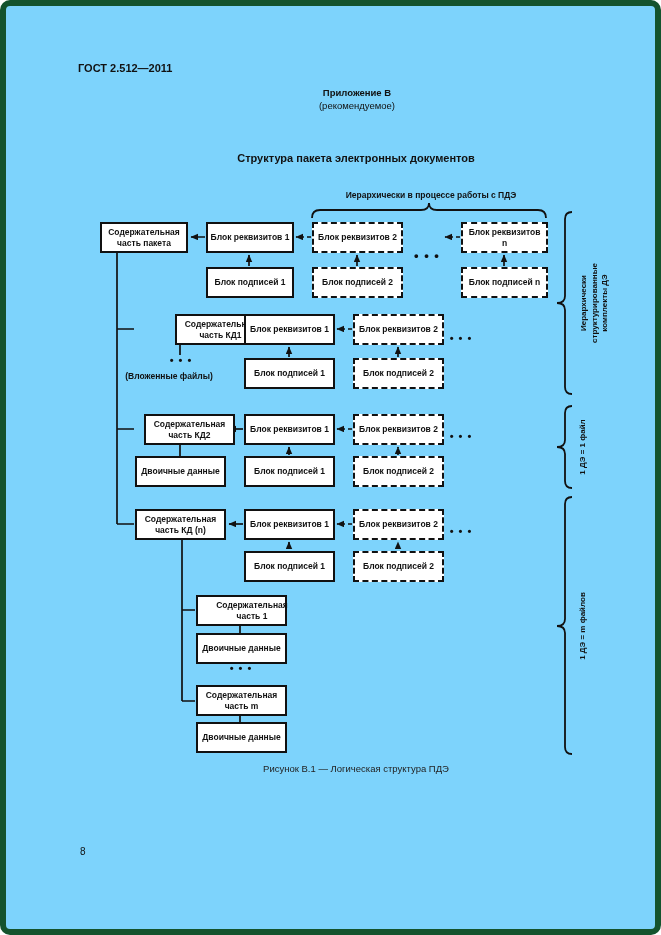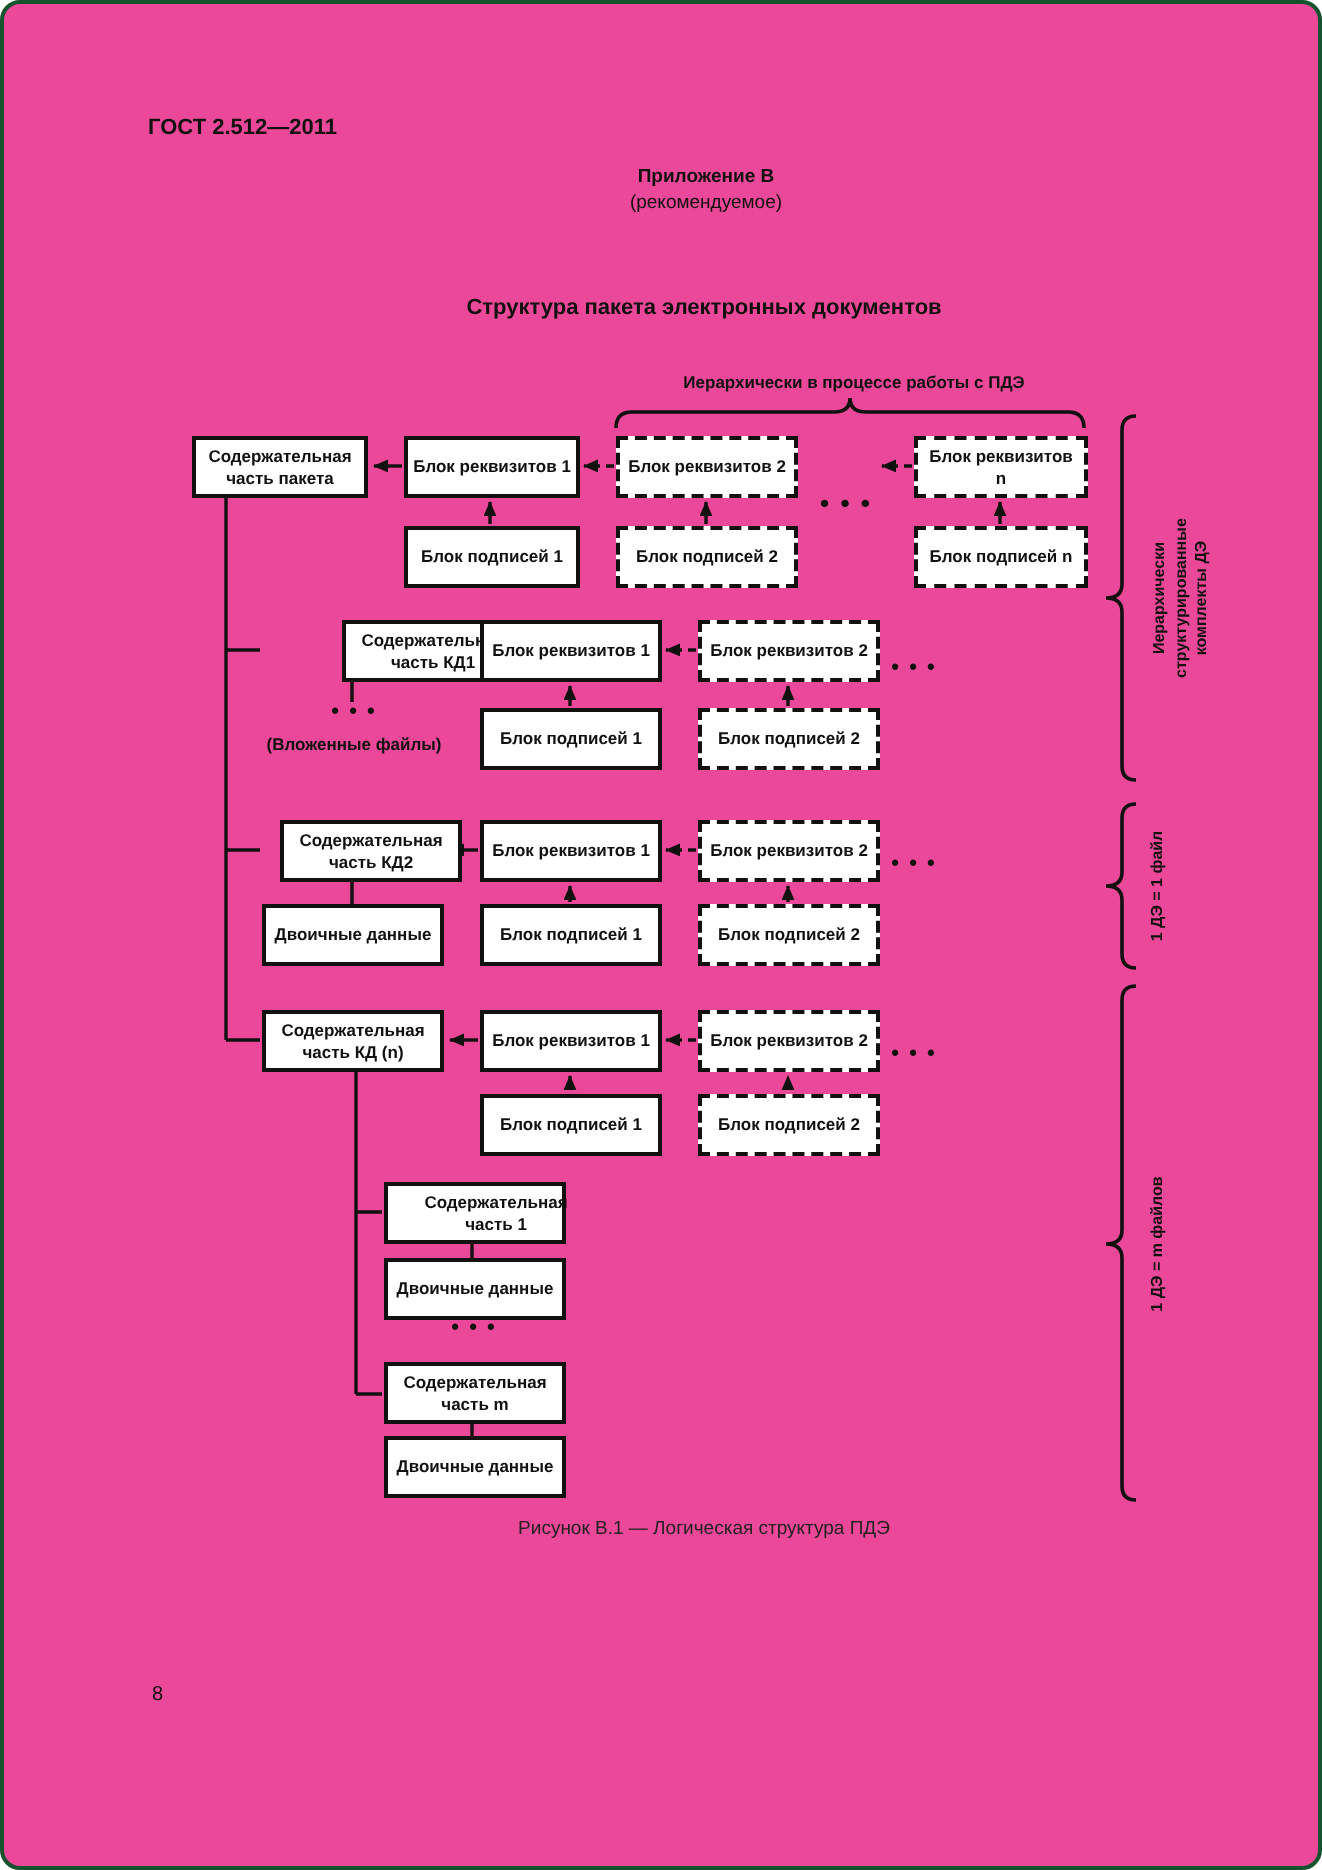--- a/index.html
+++ b/index.html
@@ -1,18 +1,18 @@
 <!DOCTYPE html>
 <html><head>
 <meta charset="utf-8">
 <style>
   html,body{margin:0;padding:0;background:#fff;}
   .page{
-    position:relative;width:661px;height:935px;background:#ec4899;
-    border:2px solid #14532d;border-radius:10px;box-sizing:border-box;
+    position:relative;width:661px;height:935px;background:#7dd3fc;
+    border:6px solid #14532d;border-radius:10px;box-sizing:border-box;
     font-family:"Liberation Sans",sans-serif;color:#111;overflow:hidden;
   }
   .txt{position:absolute;color:#111;}
   .center{text-align:center;}
   .bold{font-weight:bold;}
   .box{
     position:absolute;box-sizing:border-box;border:2px solid #111;background:#fff;
     display:flex;align-items:center;justify-content:center;text-align:center;
     font-weight:bold;font-size:8.5px;line-height:1.25;padding:1px 2px;
   }
@@ -90,21 +90,21 @@
   <div class="box dashed" style="left:455px;top:216px;width:87px;height:31px;">Блок реквизитов n</div>
   <div class="box dashed" style="left:455px;top:261px;width:87px;height:31px;">Блок подписей n</div>
 
   <div class="box" style="left:129px;top:308px;width:91px;height:31px;margin-left:40px;">Содержательная часть КД1</div>
   <div class="box" style="left:238px;top:308px;width:91px;height:31px;">Блок реквизитов 1</div>
   <div class="box" style="left:238px;top:352px;width:91px;height:31px;">Блок подписей 1</div>
   <div class="box dashed" style="left:347px;top:308px;width:91px;height:31px;">Блок реквизитов 2</div>
   <div class="box dashed" style="left:347px;top:352px;width:91px;height:31px;">Блок подписей 2</div>
   <div class="dots" style="left:438px;top:326px;width:34px;font-size:11px;">• • •</div>
   <div class="dots" style="left:149px;top:348px;width:52px;font-size:11px;">• • •</div>
-  <div class="txt bold center" style="left:125px;top:365px;width:100px;font-size:8.5px;">(Вложенные файлы)</div>
+  <div class="txt bold center" style="left:113px;top:365px;width:100px;font-size:8.5px;">(Вложенные файлы)</div>
 
   <div class="box" style="left:138px;top:408px;width:91px;height:31px;">Содержательная часть КД2</div>
   <div class="box" style="left:129px;top:450px;width:91px;height:31px;">Двоичные данные</div>
   <div class="box" style="left:238px;top:408px;width:91px;height:31px;">Блок реквизитов 1</div>
   <div class="box" style="left:238px;top:450px;width:91px;height:31px;">Блок подписей 1</div>
   <div class="box dashed" style="left:347px;top:408px;width:91px;height:31px;">Блок реквизитов 2</div>
   <div class="box dashed" style="left:347px;top:450px;width:91px;height:31px;">Блок подписей 2</div>
   <div class="dots" style="left:438px;top:424px;width:34px;font-size:11px;">• • •</div>
 
   <div class="box" style="left:129px;top:503px;width:91px;height:31px;">Содержательная часть КД (n)</div>

